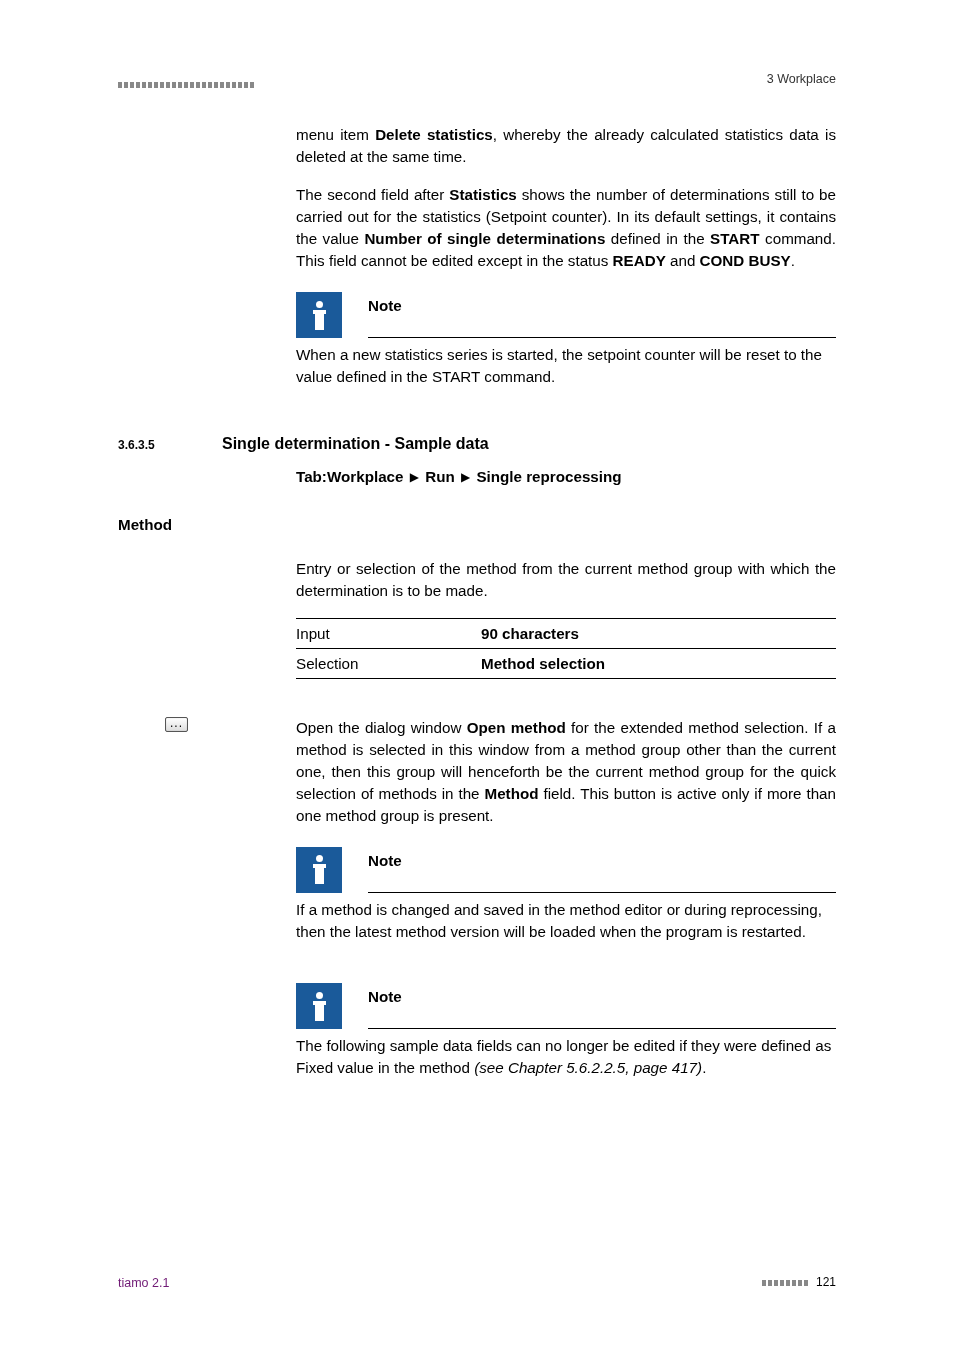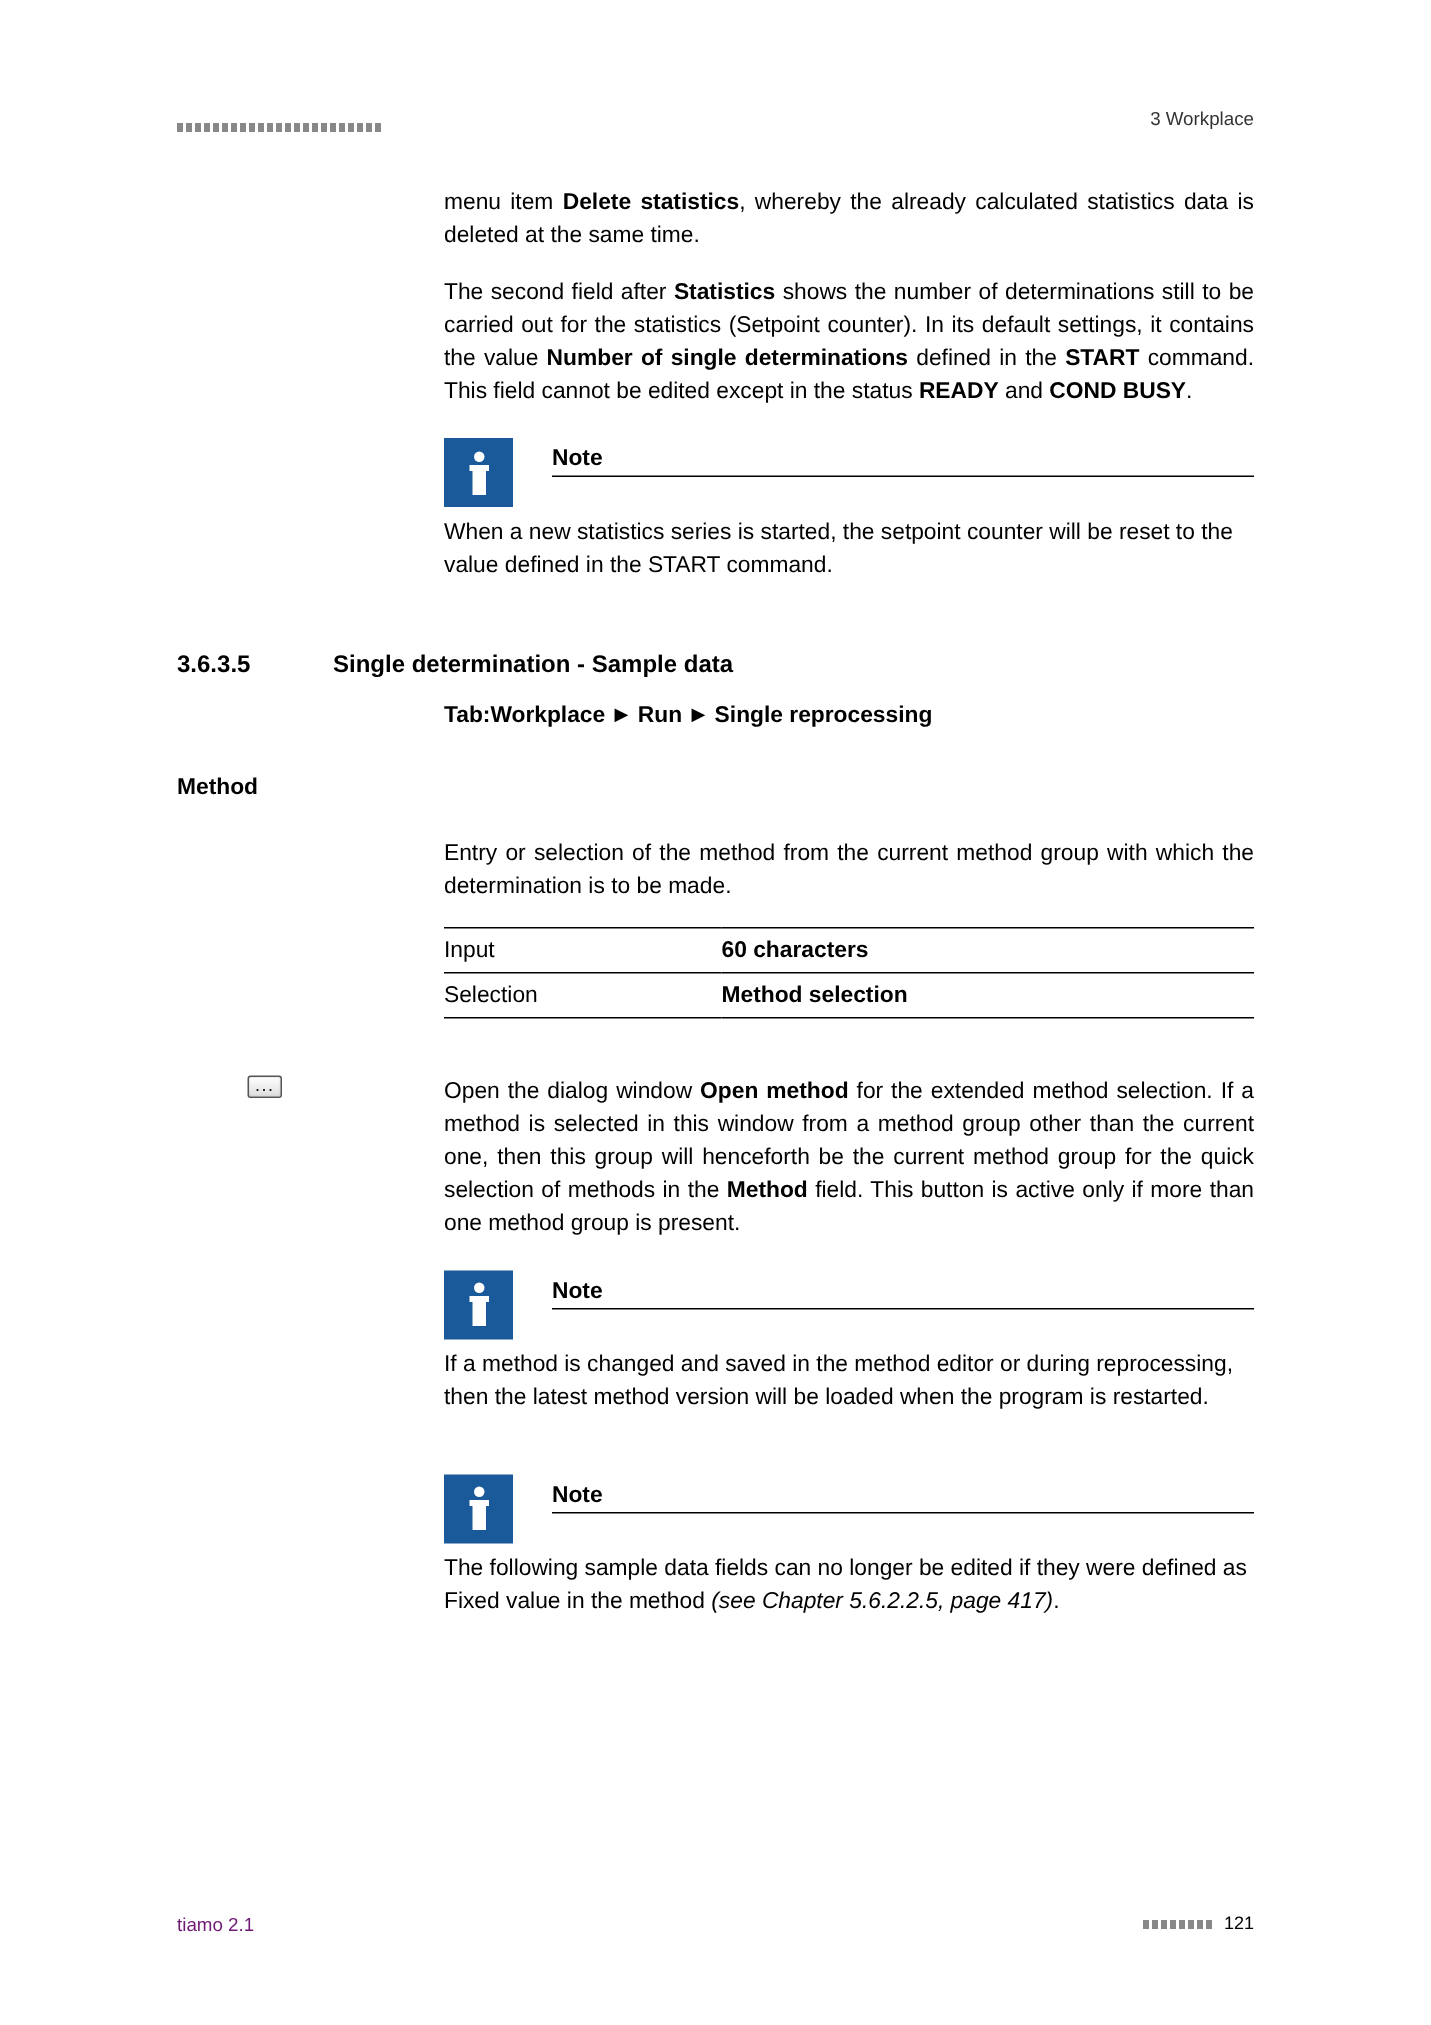--- a/index.html
+++ b/index.html
@@ -89,36 +89,36 @@
       background: #fff;
       margin-bottom: -2px;
     }
     .note-title-wrap {
       flex: 1;
       padding-top: 3px;
     }
     .note-title {
       font-weight: 700;
       font-size: 15.2px;
-      padding-bottom: 0;
+      padding-bottom: 20px;
       border-bottom: 1px solid #000;
     }
     .note-body {
       margin-top: 6px;
     }
     .section-heading-row {
       display: flex;
       align-items: baseline;
       margin-top: 44px;
       margin-bottom: 10px;
     }
     .sec-num {
       width: 104px;
       font-weight: 700;
-      font-size: 16px;
+      font-size: 12px;
       color: #000;
       flex-shrink: 0;
     }
     .sec-title {
       font-weight: 700;
       font-size: 16px;
       color: #000;
       text-align: right;
     }
     .indent-left-1 {
@@ -291,21 +291,21 @@
   <div class="method-block">
     <div class="side-heading">Method</div>
 
     <div class="content-col">
       <p class="para">Entry or selection of the method from the current method group with which the determination is to be made.</p>
 
       <table class="two-col-table">
         <tbody>
             <tr>
           <td>Input</td>
-          <td class="bold">60 characters</td>
+          <td class="bold">90 characters</td>
         </tr>
         <tr>
           <td>Selection</td>
           <td class="bold">Method selection</td>
         </tr>
       </tbody>
         </table>
     </div>
   </div>
 

